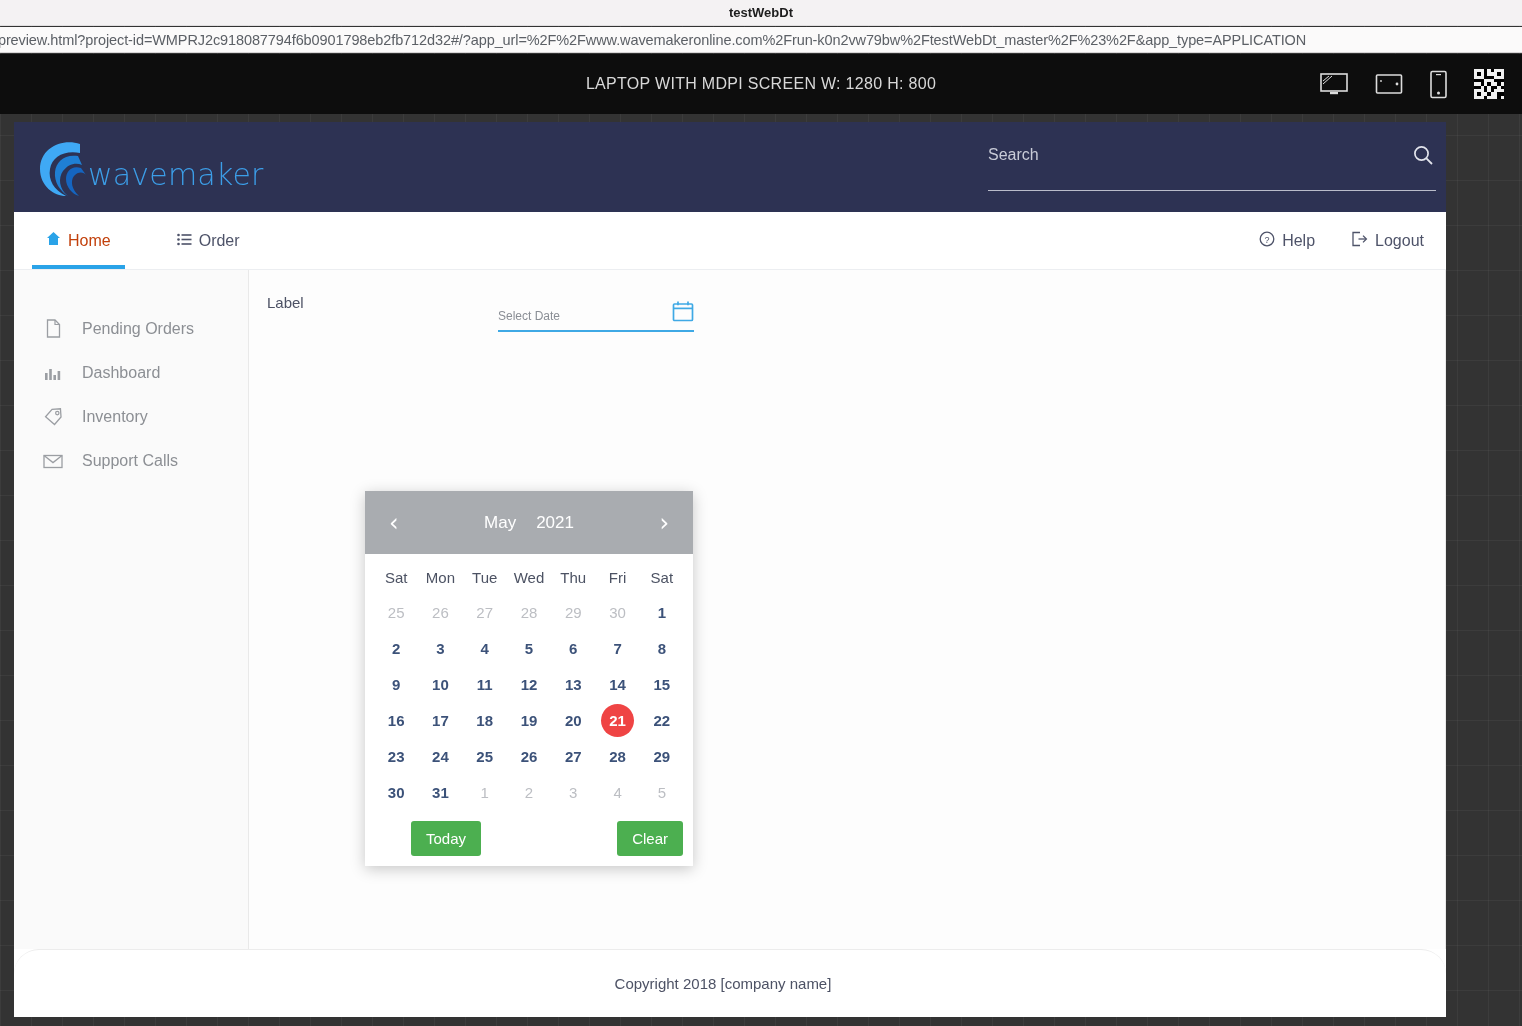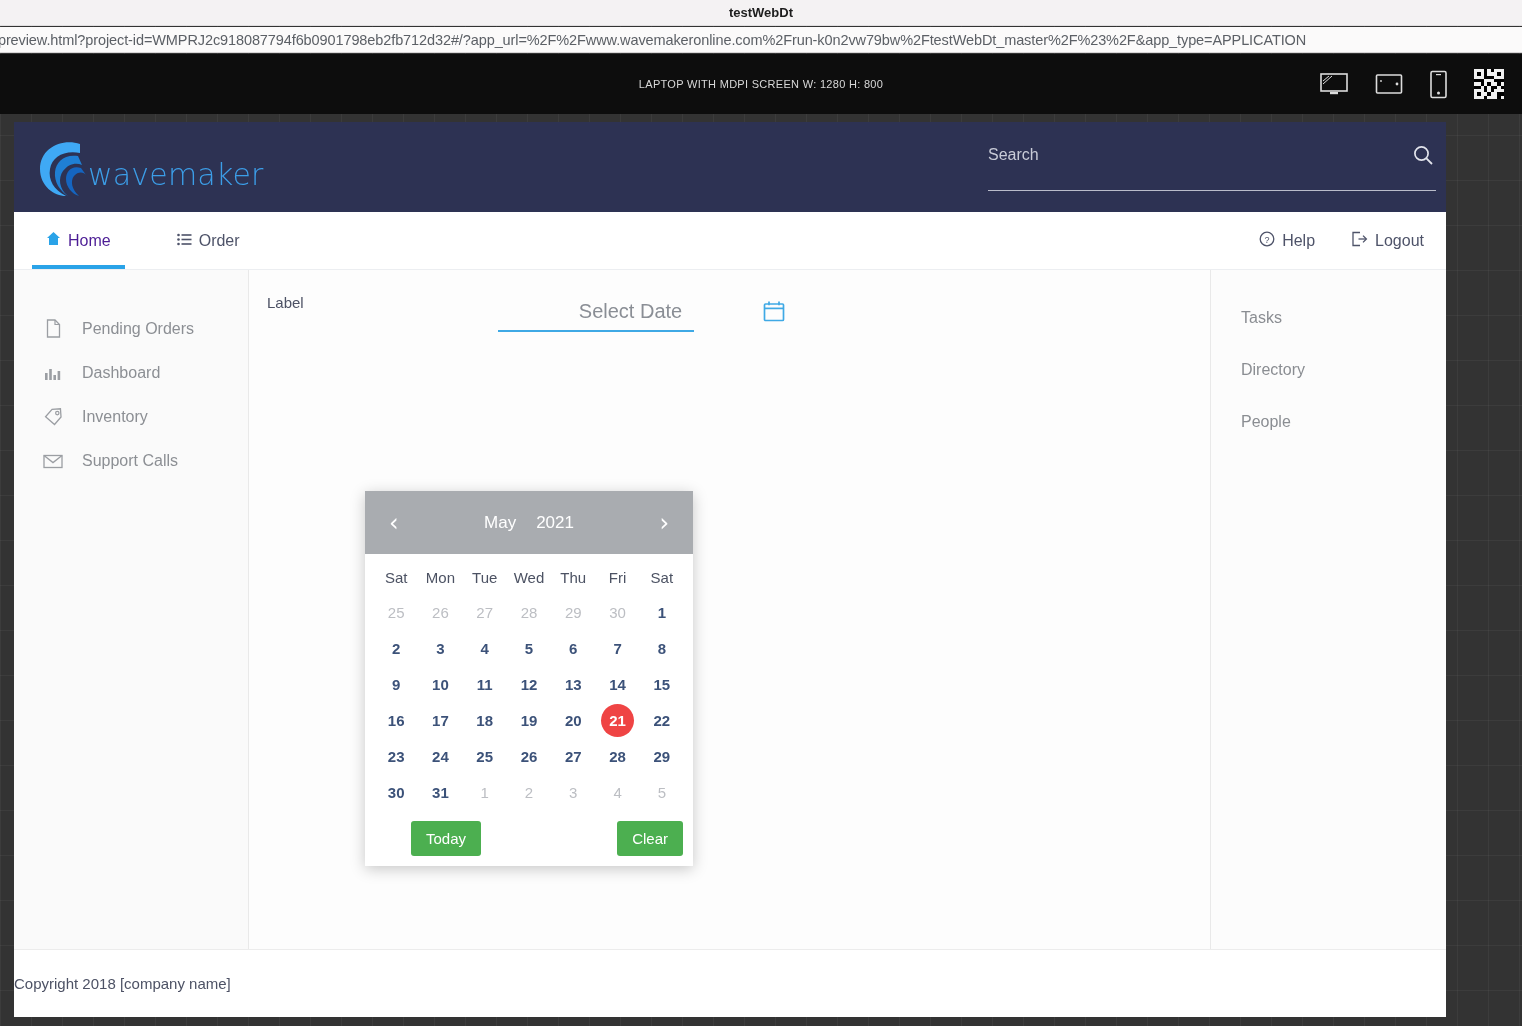--- a/index.html
+++ b/index.html
@@ -51,21 +51,21 @@
   #device-toolbar {
     position: absolute; top: 54px; left: 0;
     width: 1522px; height: 60px;
     background: #0d0d0d;
     display: flex; align-items: center;
   }
   #device-label {
     position: absolute; left: 0; right: 0;
     text-align: center;
     color: #d8d8d8;
-    font-size: 11px;
+    font-size: 16px;
     letter-spacing: 0.3px;
   }
   #device-icons {
     position: absolute; right: 18px; top: 0;
     height: 60px;
     display: flex; align-items: center; gap: 26px;
   }
   #device-icons .dev-ico {
     display: flex; align-items: center; justify-content: center;
     cursor: pointer;
@@ -147,21 +147,21 @@
   }
   .nav-left { display: flex; align-items: stretch; margin-left: 18px; }
   .nav-item {
     display: flex; align-items: center; gap: 7px;
     padding: 0 14px;
     font-size: 16px;
     color: #4e5369;
     cursor: pointer;
     position: relative;
   }
-  .nav-item.active { color: #4c1d95; }
+  .nav-item.active { color: #c2410c; }
   .nav-item.active::after {
     content: "";
     position: absolute; left: 0; right: 0; bottom: 0;
     height: 4px; background: #2aa3e8;
   }
   .nav-right {
     position: absolute; right: 22px; top: 0; height: 58px;
     display: flex; align-items: center; gap: 36px;
   }
   .nav-action {
@@ -207,23 +207,22 @@
   #date-field {
     position: absolute; left: 249px; top: 30px; width: 196px;
   }
   #date-field-row {
     display: flex; align-items: flex-end;
     border-bottom: 2px solid #3fa9e5;
     padding-bottom: 7px;
   }
   #date-input {
     flex: 1; border: none; outline: none; background: transparent;
-    font-size: 20px; color: #a16207;
+    font-size: 12px; color: #a16207;
     font-family: "Liberation Sans", sans-serif;
-    text-align: center;
   }
   #date-input::placeholder { color: #8a8e95; opacity: 1; }
   #cal-toggle {
     background: transparent; border: none; cursor: pointer;
     padding: 0; display: flex; align-items: center;
     margin-bottom: 1px;
   }
   #text-caret {
     position: absolute; left: 333px; top: 313px;
     width: 2px; height: 20px; background: #1f1f1f;
@@ -297,22 +296,23 @@
   .rrail-item {
     padding: 17px 0 17px 30px;
     font-size: 16px; color: #8a8d92; cursor: pointer;
   }
 
   
   #app-footer {
     height: 68px;
     background: #ffffff;
     border-top: 1px solid #ececec;
-    display: flex; align-items: center; justify-content: flex-start;
+    display: flex; align-items: center; justify-content: center;
     padding-right: 14px;
+    border-radius: 25px;
   }
   #app-footer .copy { font-size: 15px; color: #4d5265; }
 </style>
 </head>
 <body>
 
 <div id="browser-titlebar">
   <div class="title">testWebDt</div>
 </div>
 
@@ -743,25 +743,20 @@
         </div>
 
         <div id="dp-footer">
           <button class="dp-btn">Today</button>
           <button class="dp-btn">Clear</button>
         </div>
 
       </div>
     </div>
 
-    <div id="right-rail">
-      <div class="rrail-item">Tasks</div>
-      <div class="rrail-item">Directory</div>
-      <div class="rrail-item">People</div>
-    </div>
 
   </div>
 
   <div id="app-footer">
     <div class="copy">Copyright 2018 [company name]</div>
   </div>
 
 </div>
 
 </body></html>

